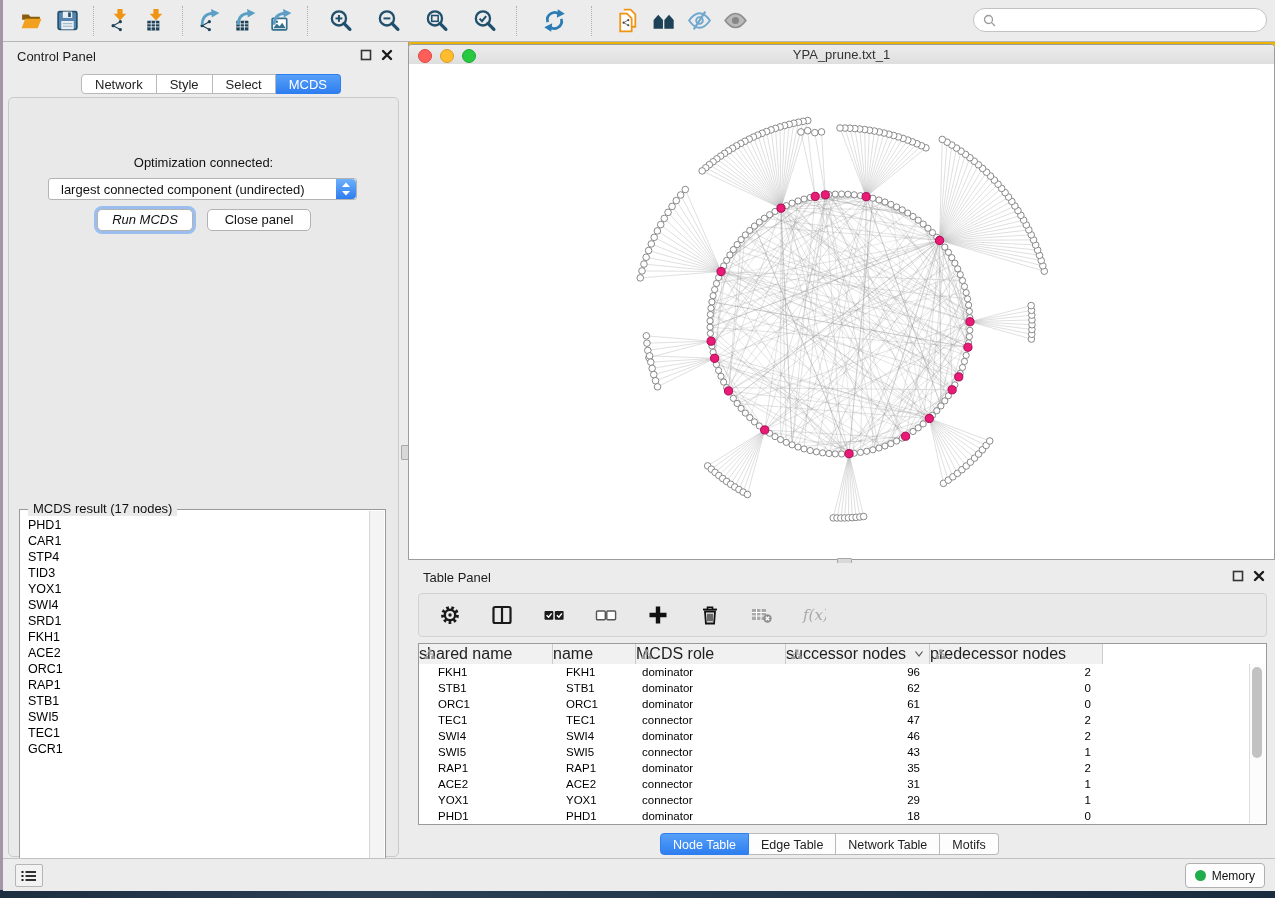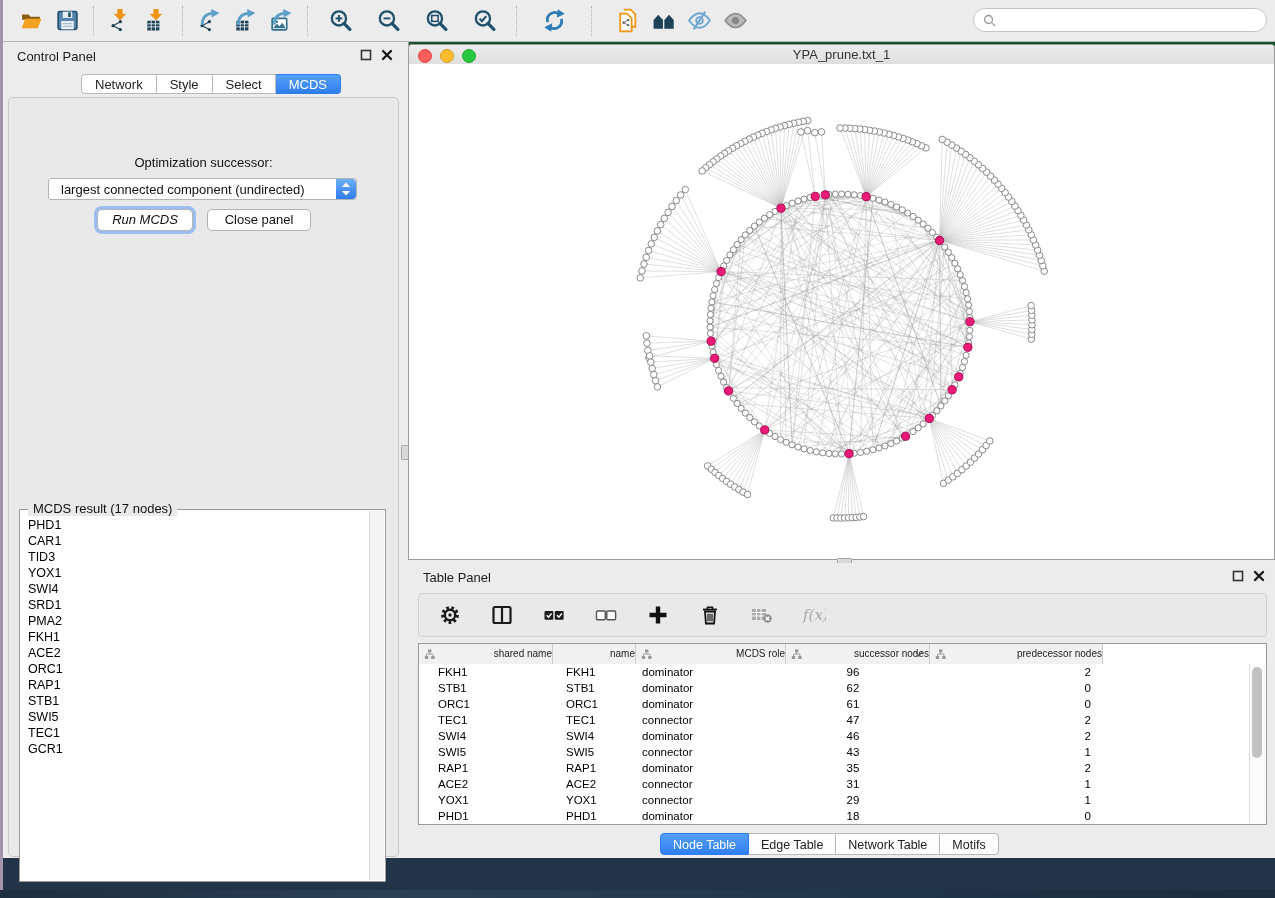--- a/index.html
+++ b/index.html
@@ -2,21 +2,21 @@
 <html><head>
 <meta charset="utf-8">
 <style>
   html,body{margin:0;padding:0;}
   body{width:1275px;height:898px;position:relative;overflow:hidden;
        font-family:"Liberation Sans","DejaVu Sans",sans-serif;background:#243448;
        -webkit-font-smoothing:antialiased;}
   .desktop-left{position:absolute;left:0;top:0;width:3px;height:898px;background:#a295aa;}
   .desktop-bottom{position:absolute;left:0;top:890px;width:1275px;height:8px;
        background:linear-gradient(90deg,#1d2e40,#2c4054 30%,#24384c 60%,#1a2c3e);}
-  .app{position:absolute;left:3px;top:0;width:1272px;height:660px;background:#14532d;}
+  .app{position:absolute;left:3px;top:0;width:1272px;height:660px;background:#eab308;}
 
   
   .toolbar{position:absolute;left:0;top:0;width:1272px;height:42px;background:#ececec;
        border-bottom:1px solid #b5b5b5;display:flex;align-items:center;padding-left:10px;box-sizing:border-box;}
   .tbtn{width:30px;height:34px;margin:0 3px;display:flex;align-items:center;justify-content:center;border-radius:4px;}
   .tbtn svg{width:25px;height:25px;}
   .tsep{width:0;height:30px;border-left:1px dotted #b0b0b0;margin:0 8px;}
   [data-name="zoom-in-button"],[data-name="zoom-out-button"],[data-name="zoom-fit-button"],
   [data-name="zoom-selected-button"]{margin:0 9px;}
   [data-name="apply-layout-button"]{margin:0 14px;}
@@ -77,31 +77,31 @@
   .net-canvas{position:absolute;left:0;top:19px;width:865px;height:495px;background:#fff;}
 
   
   .table-panel{position:absolute;left:405px;top:563px;width:867px;height:295px;background:#ececec;}
   .tp-toolbar{position:absolute;left:10px;top:30px;width:849px;height:44px;background:#e9e9e9;
        border:1px solid #d2d2d2;border-radius:4px;display:flex;align-items:center;padding-left:14px;box-sizing:border-box;}
   .ttbtn{width:34px;height:34px;display:flex;align-items:center;justify-content:center;margin-right:18px;}
   .ttbtn svg{width:24px;height:24px;}
   .ntable{position:absolute;left:10px;top:80px;width:849px;height:182px;background:#fff;border:1px solid #9a9a9a;box-sizing:border-box;}
   .thead{position:absolute;left:0;top:0;height:20px;width:100%;display:flex;background:#f1f1f1;border-bottom:1px solid #bbb;box-sizing:border-box;}
-  .th{position:relative;height:20px;line-height:19px;font-size:10px;color:#222;text-align:right;
+  .th{position:relative;height:20px;line-height:19px;font-size:16px;color:#222;text-align:left;
        border-right:1px solid #ccc;box-sizing:border-box;background:#f1f1f1;}
   .th .tree{position:absolute;left:5px;top:5px;width:11px;height:11px;}
   .th .sort{position:absolute;right:6px;top:7px;width:8px;height:6px;}
   .th.fill{border-right:none;background:#fff;}
   .tbody{position:absolute;left:0;top:20px;width:833px;bottom:1px;overflow:hidden;}
   .trow{display:flex;height:16px;}
   .tcell{font-size:11.5px;line-height:16px;color:#000;box-sizing:border-box;white-space:nowrap;}
   .c0{width:134px;} .c1{width:83px;} .c2{width:150px;} .c3{width:144px;} .c4{width:173px;} .cfill{flex:1;}
   .tcell.c0{padding-left:19px;} .tcell.c1{padding-left:13px;} .tcell.c2{padding-left:6px;}
-  .tcell.c3{text-align:center;padding-right:10px;} .tcell.c4{text-align:right;padding-right:12px;}
+  .tcell.c3{text-align:right;padding-right:10px;} .tcell.c4{text-align:right;padding-right:12px;}
   .tscroll{position:absolute;right:1px;top:20px;bottom:1px;width:15px;background:#fcfcfc;border-left:1px solid #ddd;}
   .tthumb{position:absolute;left:2px;top:3px;width:10px;height:91px;background:#c2c2c2;border-radius:5px;}
   .tp-tabs{position:absolute;left:252px;top:270px;height:22px;display:flex;}
   .tp-tab{height:22px;line-height:22px;font-size:12.5px;color:#222;background:#fdfdfd;border:1px solid #b9b9b9;
        border-left:none;padding:0 12px;box-sizing:border-box;}
   .tp-tab:first-child{border-left:1px solid #b9b9b9;border-radius:4px 0 0 4px;}
   .tp-tab:last-child{border-radius:0 4px 4px 0;}
   .tp-tab.active{background:linear-gradient(#57a0f8,#2e7ef0);border-color:#2e7ef0;color:#fff;}
 
   
@@ -301,42 +301,42 @@
           </svg>
       </span>
     </div>
     <div class="cp-tabs" data-name="control-panel-tabs">
         <div class="cp-tab" data-name="tab-network">Network</div>
         <div class="cp-tab" data-name="tab-style">Style</div>
         <div class="cp-tab" data-name="tab-select">Select</div>
         <div class="cp-tab active" data-name="tab-mcds">MCDS</div>
       </div>
     <div class="cp-content" data-name="mcds-panel-content">
-      <div class="opt-label" data-name="optimization-criterion-label">Optimization successor:</div>
+      <div class="opt-label" data-name="optimization-criterion-label">Optimization connected:</div>
       <div class="dropdown" data-name="optimization-criterion-select">
         <span class="dd-text" data-name="selected-criterion-value">largest connected component (undirected)</span>
         <span class="dd-stepper" data-name="dropdown-stepper-icon">
           <svg viewBox="0 0 20 20">
               <polygon points="10,3.5 14,8 6,8" fill="#fff"></polygon>
               <polygon points="10,16.5 14,12 6,12" fill="#fff"></polygon>
             </svg>
         </span>
       </div>
       <div class="btn btn-run" data-name="run-mcds-button">Run MCDS</div>
       <div class="btn btn-closep" data-name="close-panel-button">Close panel</div>
       <div class="mcds-group" data-name="mcds-result-group">
         <span class="mcds-legend" data-name="mcds-result-label">MCDS result (17 nodes)</span>
         <div class="mcds-list" data-name="mcds-result-list">
             <div class="mcds-item" data-name="mcds-result-item">PHD1</div>
             <div class="mcds-item" data-name="mcds-result-item">CAR1</div>
+            <div class="mcds-item" data-name="mcds-result-item">STP4</div>
             <div class="mcds-item" data-name="mcds-result-item">TID3</div>
             <div class="mcds-item" data-name="mcds-result-item">YOX1</div>
             <div class="mcds-item" data-name="mcds-result-item">SWI4</div>
             <div class="mcds-item" data-name="mcds-result-item">SRD1</div>
-            <div class="mcds-item" data-name="mcds-result-item">PMA2</div>
             <div class="mcds-item" data-name="mcds-result-item">FKH1</div>
             <div class="mcds-item" data-name="mcds-result-item">ACE2</div>
             <div class="mcds-item" data-name="mcds-result-item">ORC1</div>
             <div class="mcds-item" data-name="mcds-result-item">RAP1</div>
             <div class="mcds-item" data-name="mcds-result-item">STB1</div>
             <div class="mcds-item" data-name="mcds-result-item">SWI5</div>
             <div class="mcds-item" data-name="mcds-result-item">TEC1</div>
             <div class="mcds-item" data-name="mcds-result-item">GCR1</div>
           </div>
         <div class="list-scroll" data-name="mcds-list-scrollbar"></div>
@@ -1233,14 +1233,34 @@
       </div>
     </div>
     <div class="tp-tabs" data-name="table-panel-tabs">
         <div class="tp-tab active" data-name="tab-node-table">Node Table</div>
         <div class="tp-tab" data-name="tab-edge-table">Edge Table</div>
         <div class="tp-tab" data-name="tab-network-table">Network Table</div>
         <div class="tp-tab" data-name="tab-motifs">Motifs</div>
       </div>
   </div>
 
+  <div class="statusbar" data-name="status-bar">
+    <div class="task-btn" data-name="task-monitor-button">
+      <svg data-name="task-list-icon" width="16" height="14" viewBox="0 0 16 14">
+        <g stroke="#1a1a1a" stroke-width="1.8">
+            <line x1="4.5" y1="3" x2="15" y2="3"></line>
+            <line x1="4.5" y1="7" x2="15" y2="7"></line>
+            <line x1="4.5" y1="11" x2="15" y2="11"></line>
+          </g>
+        <g fill="#1a1a1a">
+            <rect x="0.5" y="2" width="2" height="2"></rect>
+            <rect x="0.5" y="6" width="2" height="2"></rect>
+            <rect x="0.5" y="10" width="2" height="2"></rect>
+          </g>
+      </svg>
+    </div>
+    <div class="memory-btn" data-name="memory-button">
+      <span class="mem-dot" data-name="memory-status-icon" style="background: rgb(31, 174, 75);"></span>
+      <span data-name="memory-button-label">Memory</span>
+    </div>
+  </div>
 
 </div>
 
 </body></html>

